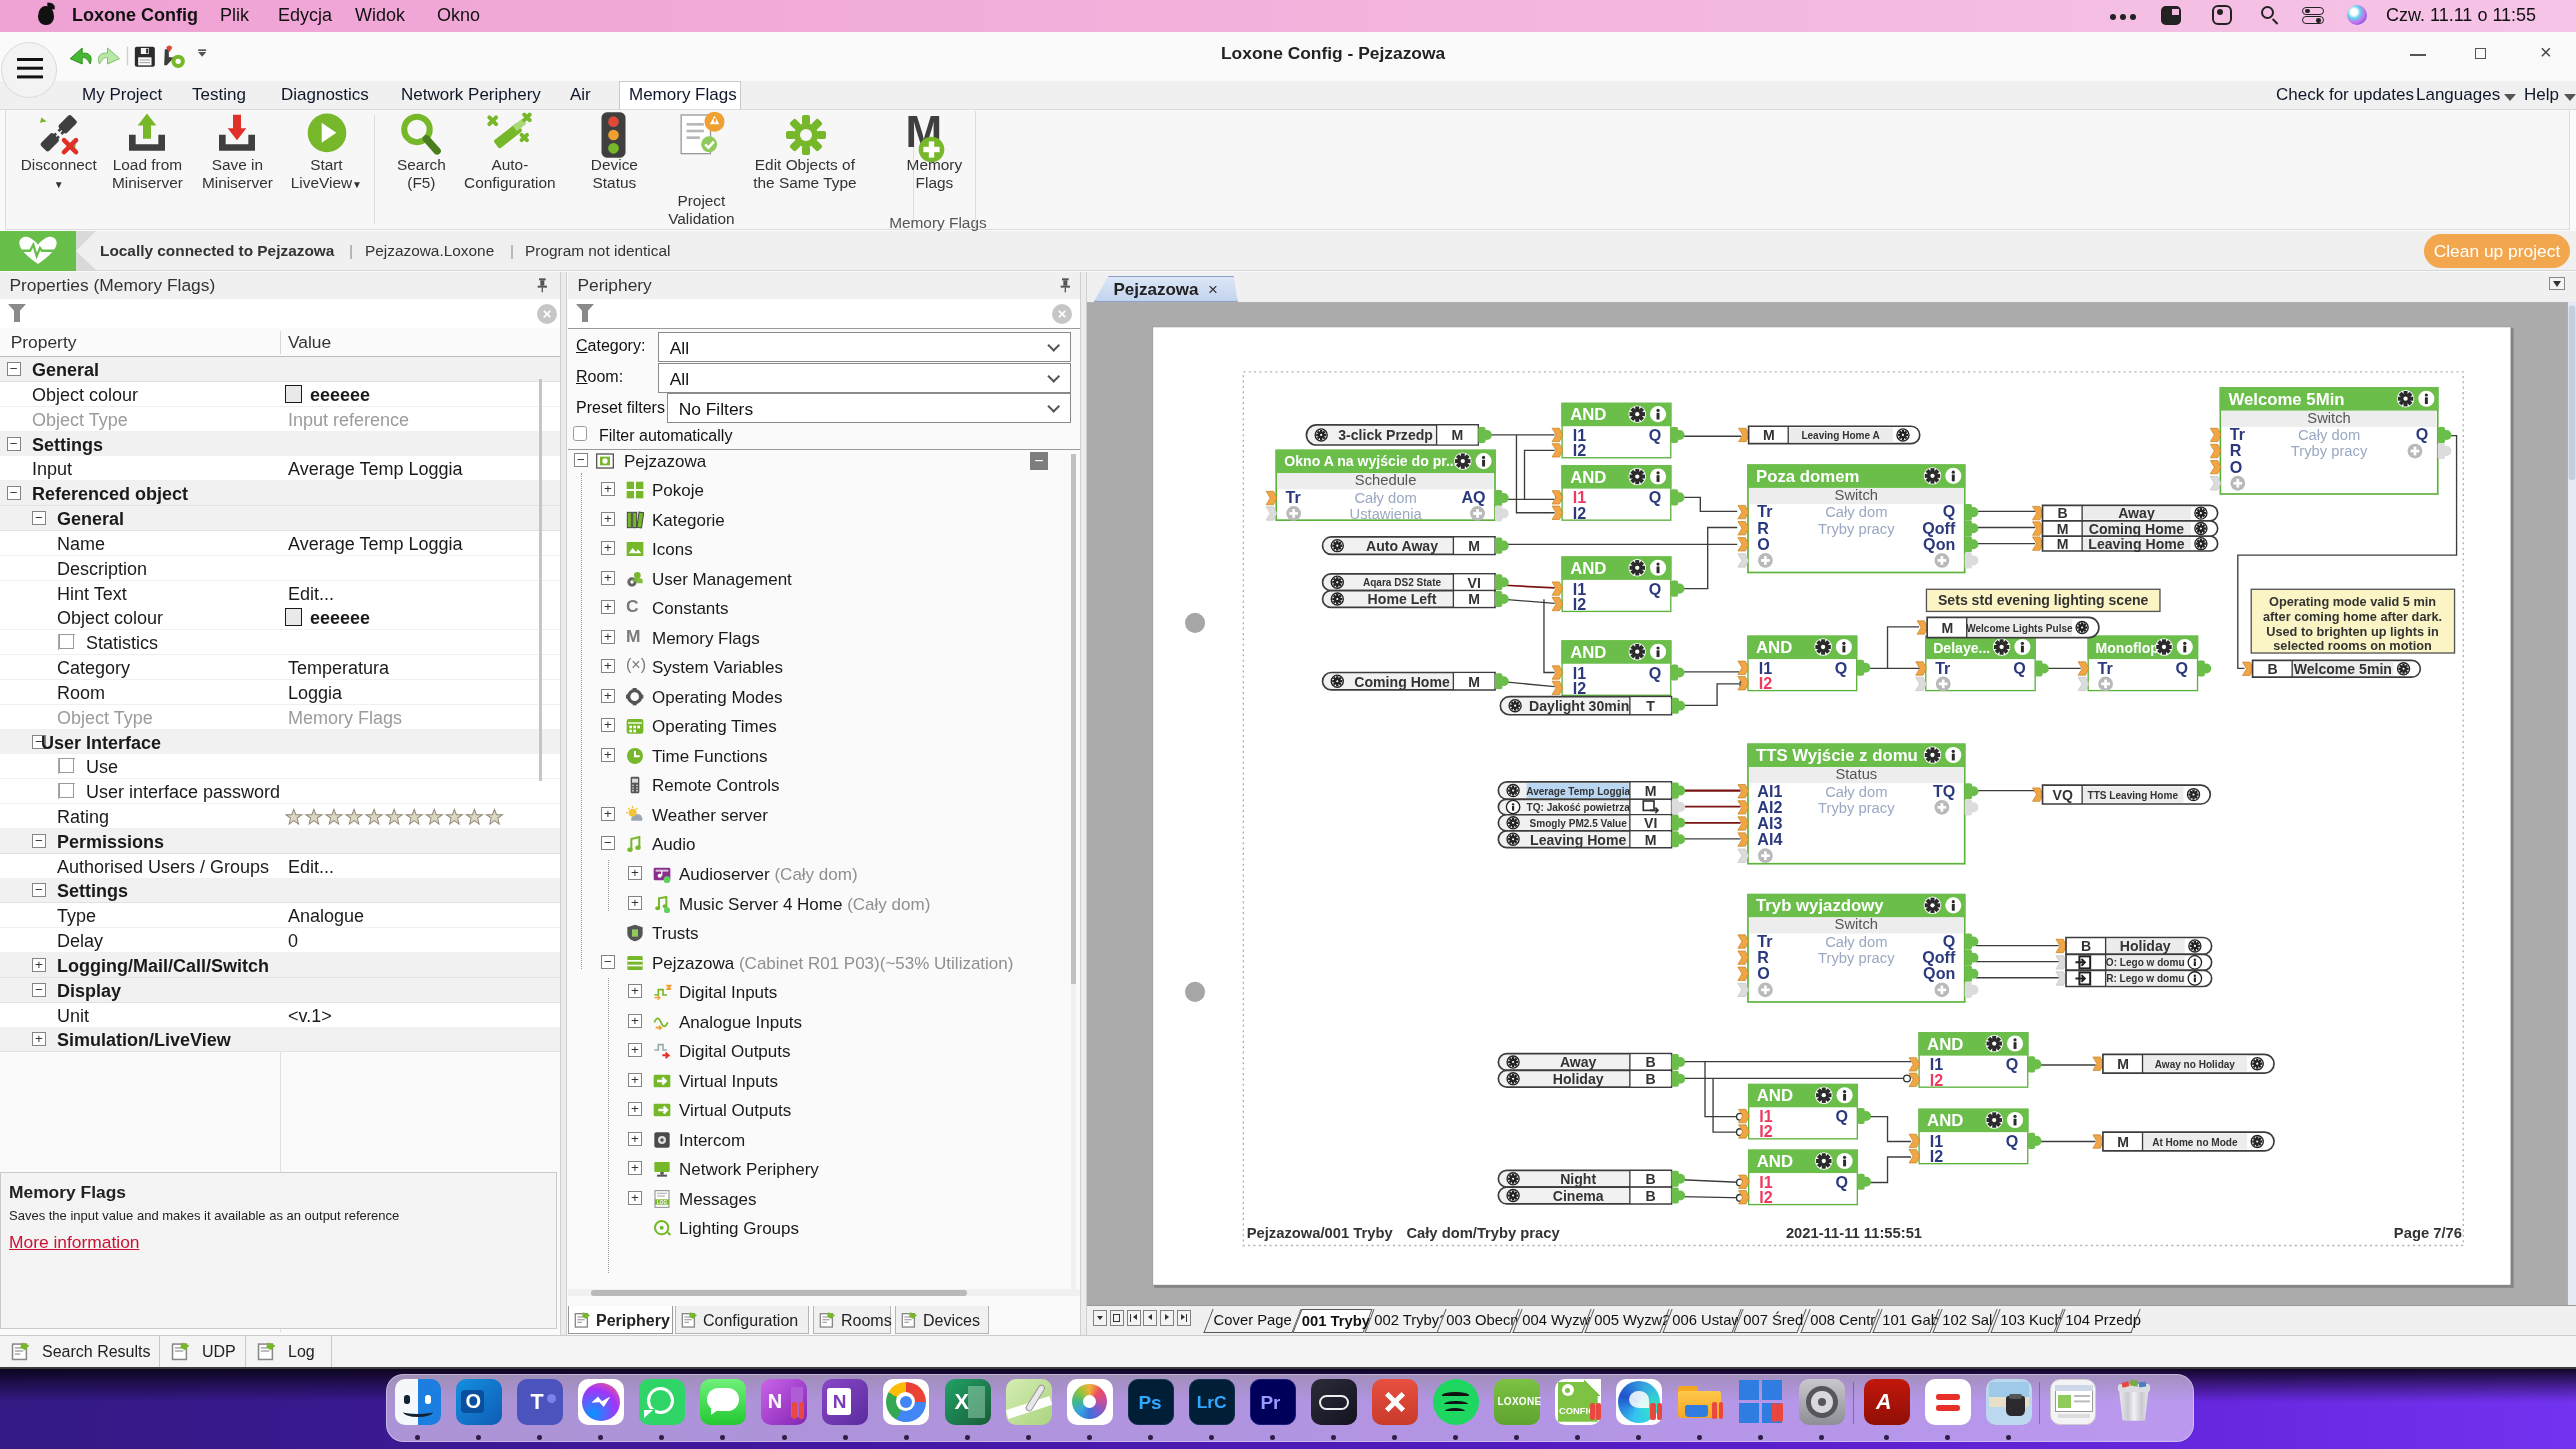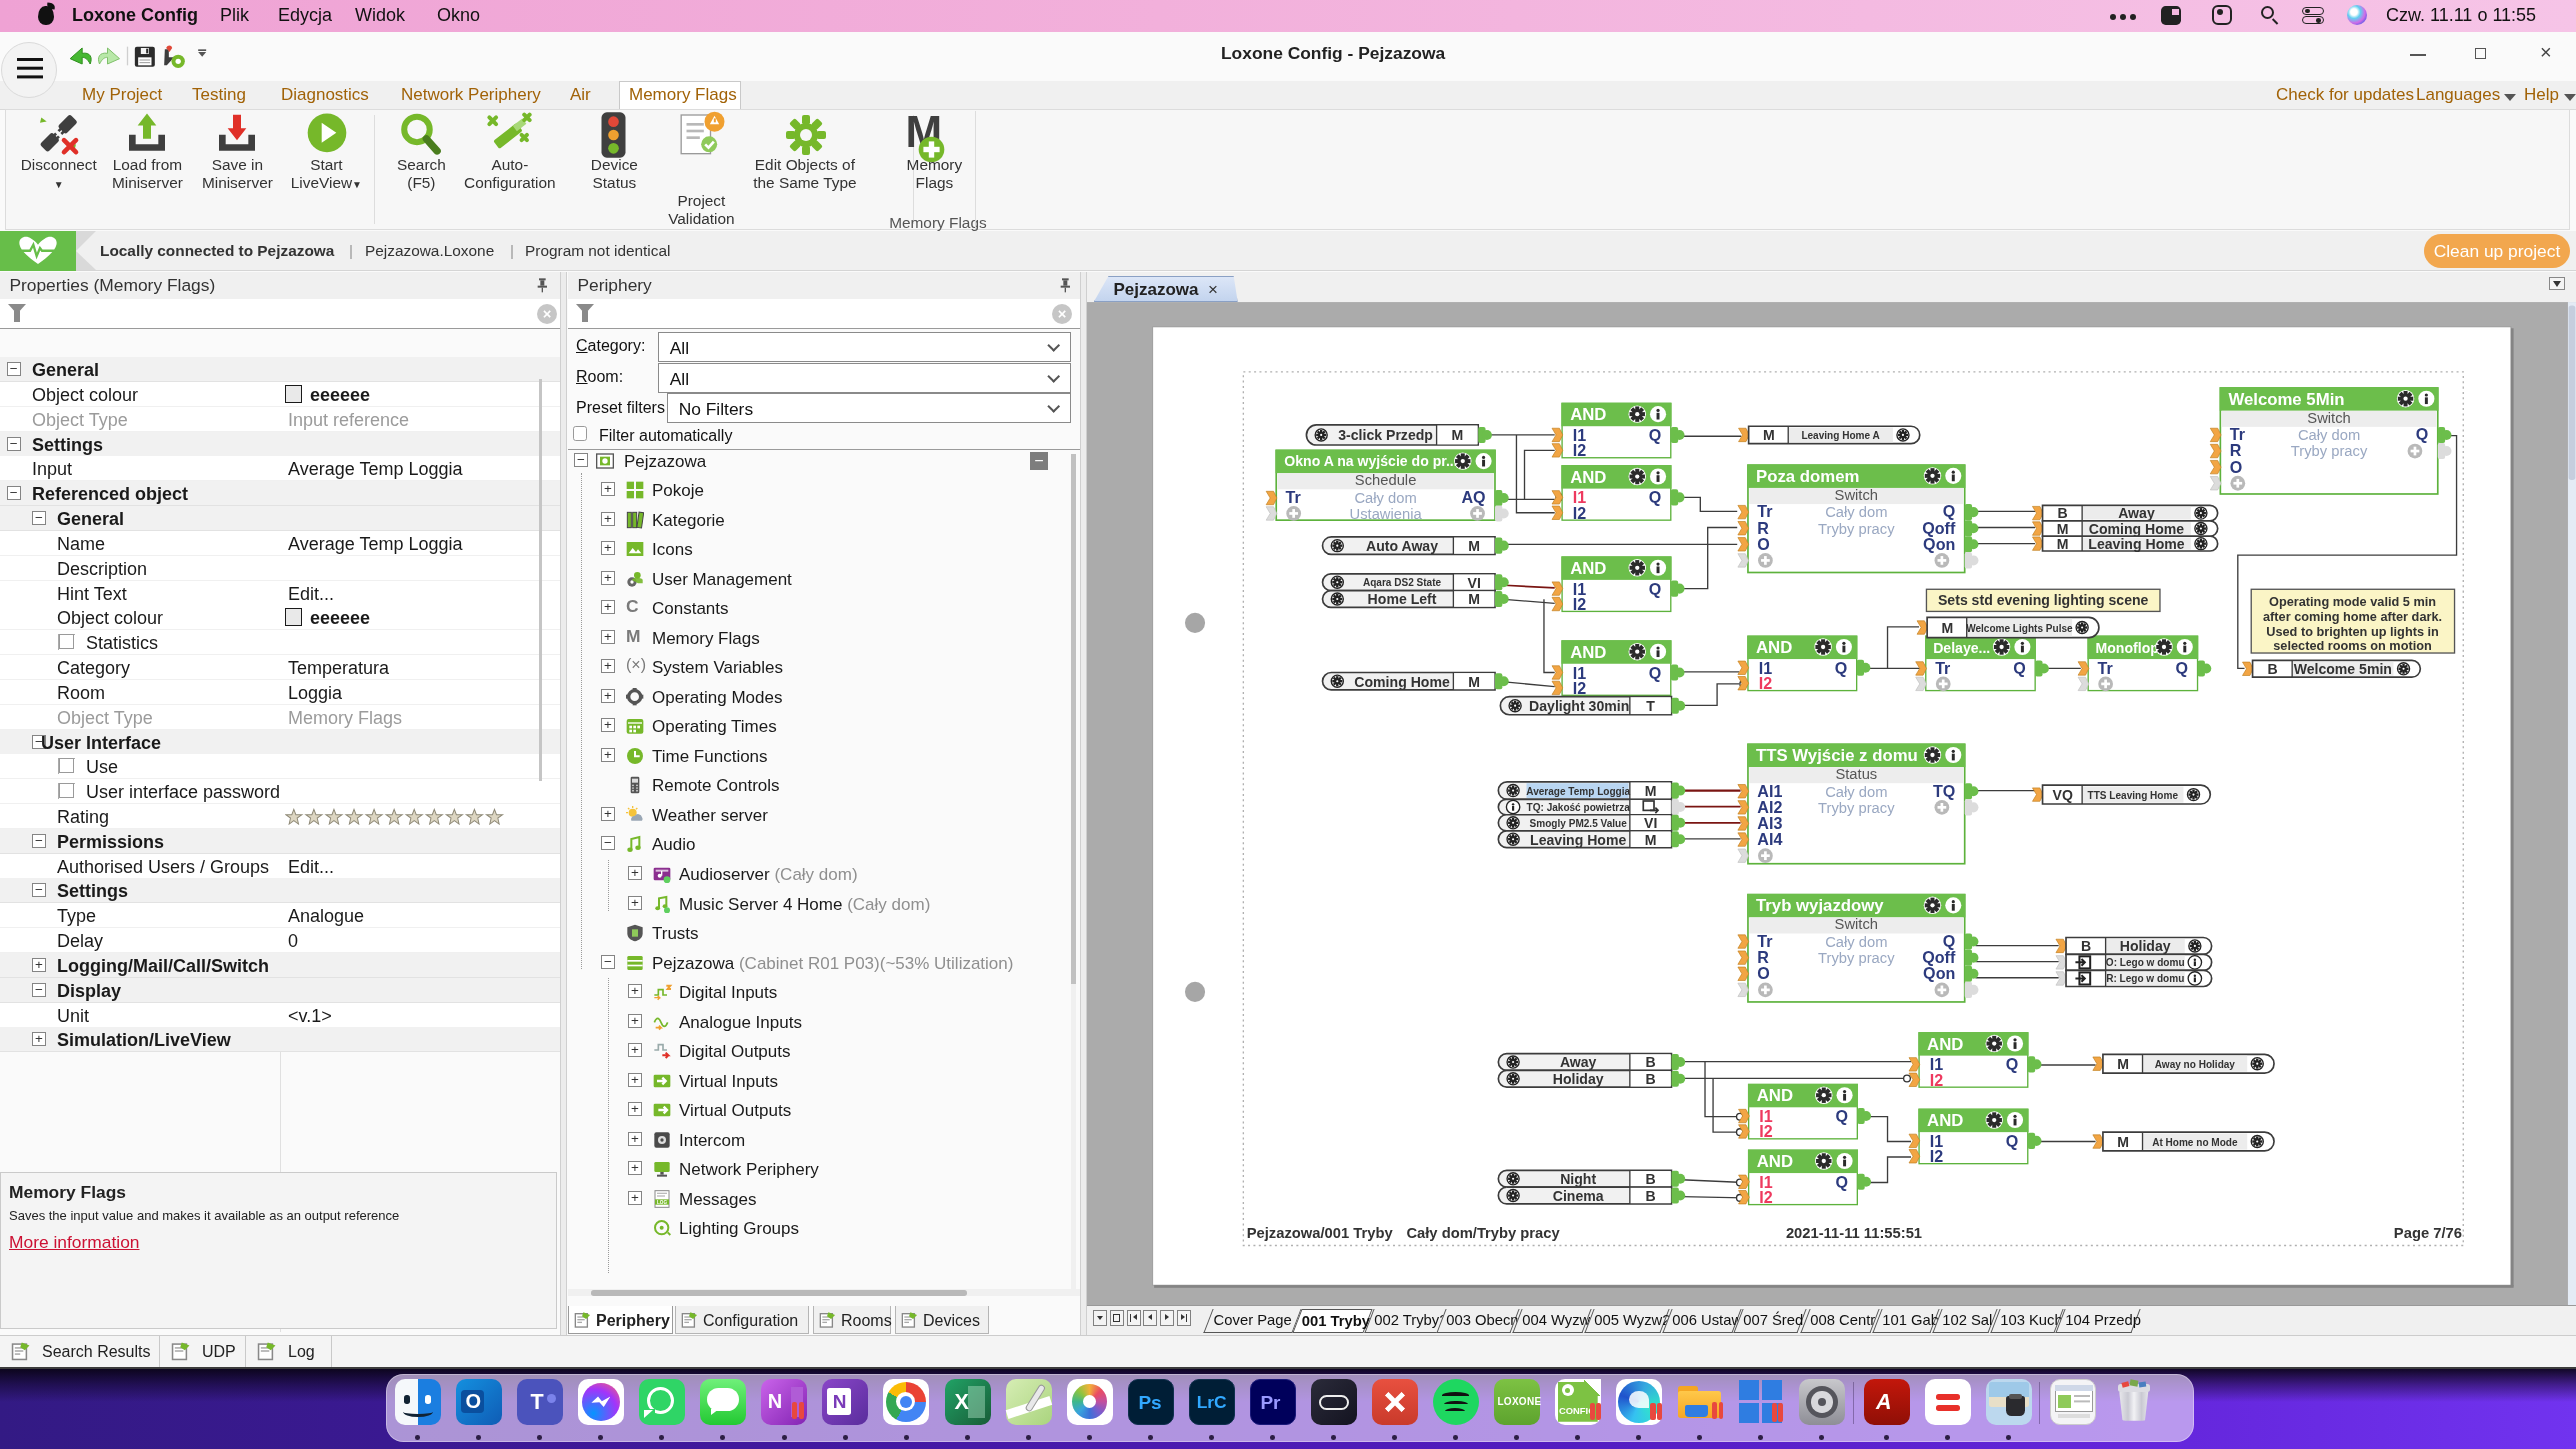--- a/index.html
+++ b/index.html
@@ -4,21 +4,21 @@
 *{margin:0;padding:0;box-sizing:border-box;}
 html,body{width:2576px;height:1449px;overflow:hidden;}
 body{font-family:"Liberation Sans",sans-serif;position:relative;background:#fff;}
 .a{position:absolute;}
 #wall{left:0;top:0;width:2576px;height:1449px;background:linear-gradient(90deg,#331a84 0%,#41189e 30%,#521cc0 60%,#6527dd 85%,#7133ef 100%);}
 #menubar{left:0;top:0;width:2576px;height:32px;background:linear-gradient(90deg,#efa2d4 0%,#f2b0db 45%,#f6c4e7 100%);color:#111;}
 #menubar .mi{position:absolute;top:5.4px;font-size:18px;}
 #win{left:0;top:32px;width:2576px;height:1337px;background:#fafafa;}
 .ttl{font-size:17.4px;font-weight:bold;color:#222;}
 #tabrow{left:0;top:81px;width:2576px;height:29px;background:#f0f0f0;border-bottom:0.7px solid #d9d9d9;}
-.rtab{position:absolute;top:4px;font-size:17px;color:#a16207;}
+.rtab{position:absolute;top:4px;font-size:17px;color:#0f172a;}
 #ribbon{left:5.4px;top:109px;width:2565px;height:121px;background:#f7f7f7;border:0.7px solid #dcdcdc;}
 .rlbl{position:absolute;font-size:15.4px;color:#333;text-align:center;line-height:18px;}
 .rsep{position:absolute;top:4.7px;width:0.7px;height:109px;background:#dddddd;}
 #greenbar{left:0;top:231px;width:2576px;height:40px;background:#f0f0f0;border-bottom:0.7px solid #d5d5d5;}
 .gtx{position:absolute;top:10.7px;font-size:15.4px;color:#333;}
 
 #lpanel{left:0;top:272px;width:560px;height:1063px;background:#fafafa;}
 #mpanel{left:568px;top:272px;width:513px;height:1063px;background:#fafafa;}
 .phead{position:absolute;left:0;top:0;width:100%;height:27px;background:#f0f0f0;font-size:17.4px;color:#333;padding-left:9.4px;line-height:27px;}
 .frow{position:absolute;left:0;top:27px;width:100%;height:29.5px;background:#fff;border-bottom:1.3px solid #9a9a9a;}
@@ -263,20 +263,25 @@
           <rect x="8" y="5" width="6" height="8"></rect>
           <rect x="4" y="13" width="14" height="3"></rect>
           <rect x="10" y="16" width="2" height="7"></rect>
         </g>
       </svg>
  </div>
  <div class="frow">
       <div class="funnel" style="left:8px;top:4.7px;"></div>
       <div class="clrbtn" style="left:537px;top:4.7px;">×</div>
     </div>
+ <div class="a" style="left:0;top:56px;width:100%;height:29px;background:#fbfbfb;border-bottom:0.7px solid #bdbdbd;font-size:17.4px;color:#333;">
+   <span class="a" style="left:10.7px;top:4px;">Property</span>
+      <span class="a" style="left:288px;top:4px;">Value</span>
+   <div class="a" style="left:280px;top:2.7px;width:0.7px;height:23.5px;background:#d8d8d8;"></div>
+ </div>
  <div class="vdiv" style="top:85px;height:975px;"></div>
 <div class="prow grp" style="top:85px;">
       <div class="eb" style="left:6.7px;">−</div>
       <span class="lb" style="left:32px;">General</span>
     </div>
 <div class="prow" style="top:110px;">
       <span class="lb" style="left:32px;">Object colour</span>
       <div class="swatch"></div>
       <span class="vl" style="left:310px;font-weight:bold;">eeeeee</span>
     </div>

